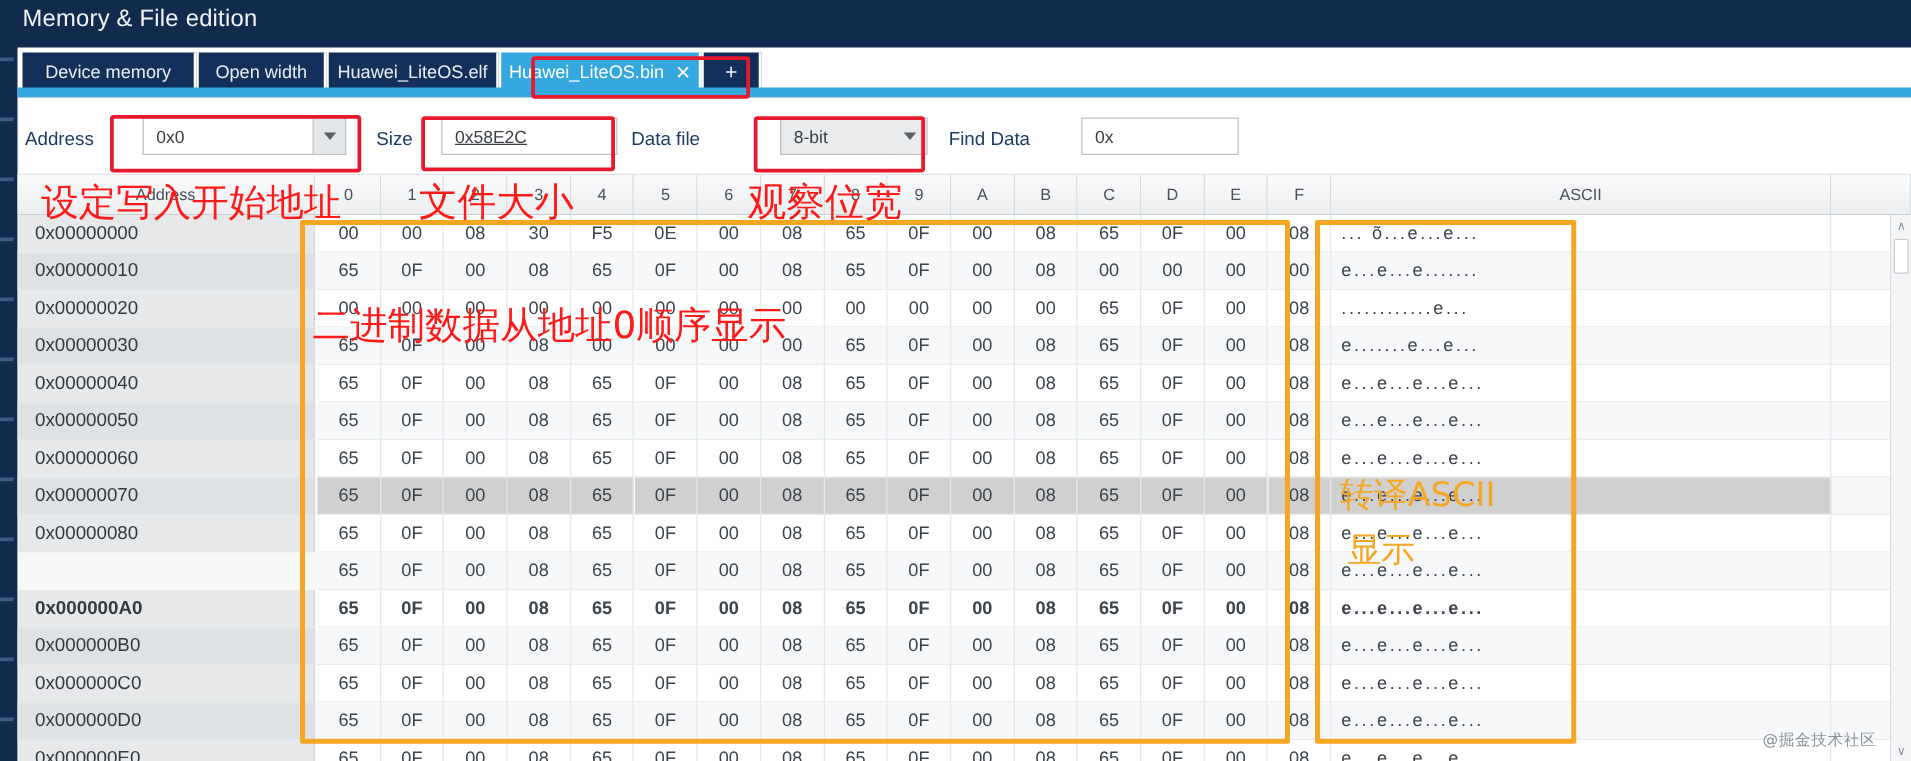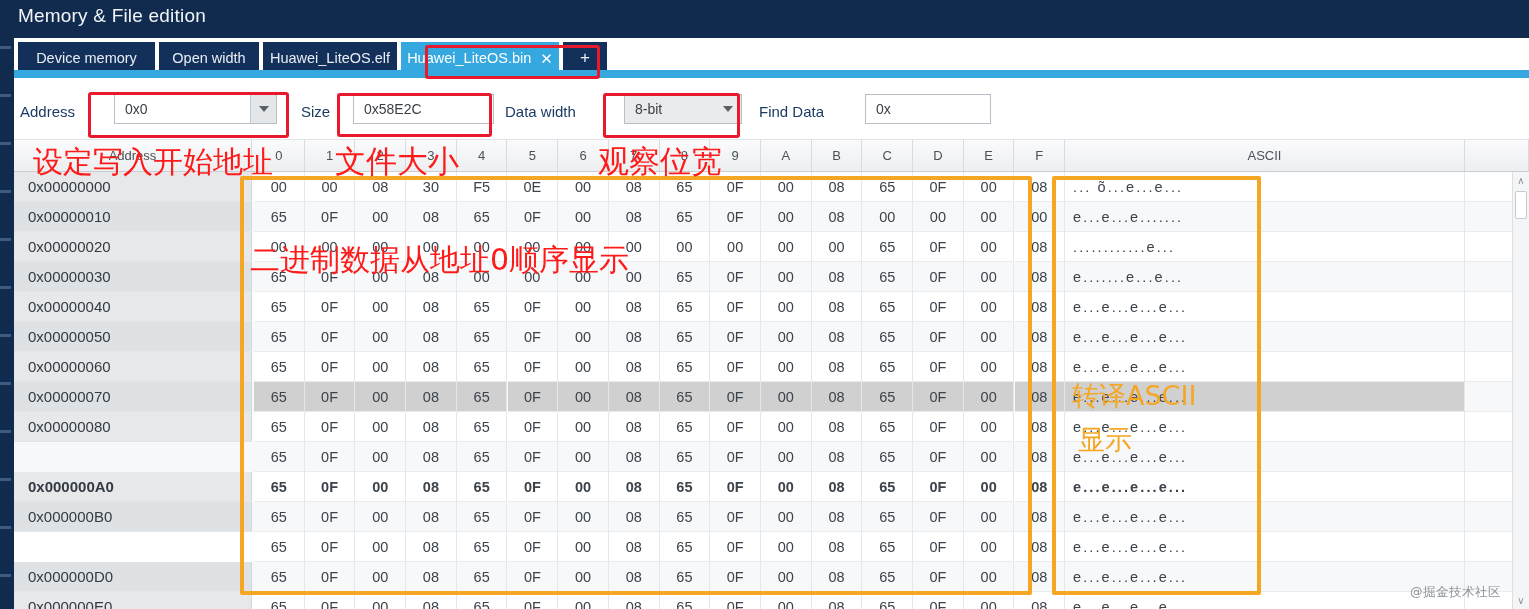--- a/index.html
+++ b/index.html
@@ -276,25 +276,25 @@
   <div class="toolbar">
     <div class="tb-label" style="left:6px;">Address</div>
     <div class="tb-combo" style="left:100px; width:163px;">
       <span>0x0</span>
       <span class="combo-arrow">
           <span class="caret-down"></span>
         </span>
     </div>
 
     <div class="tb-label" style="left:287px;">Size</div>
-    <div class="tb-field" style="left:339px; width:141px;">
+    <div class="tb-field" style="left:339px; width:141px;text-decoration:underline;">
       <span>0x58E2C</span>
     </div>
 
-    <div class="tb-label" style="left:491px;">Data width</div>
+    <div class="tb-label" style="left:491px;">Data file</div>
     <div class="tb-combo grey" style="left:610px; width:118px;">
       <span>8-bit</span>
       <span class="combo-arrow">
           <span class="caret-down"></span>
         </span>
     </div>
 
     <div class="tb-label" style="left:745px;">Find Data</div>
     <div class="tb-field" style="left:851px; width:126px;">
       <span>0x</span>
@@ -570,20 +570,21 @@
           <div class="cell-hex" style="left: 747px; width: 50.7px;">00</div>
           <div class="cell-hex" style="left: 797.7px; width: 50.7px;">08</div>
           <div class="cell-hex" style="left: 848.4px; width: 50.7px;">65</div>
           <div class="cell-hex" style="left: 899.1px; width: 50.7px;">0F</div>
           <div class="cell-hex" style="left: 949.8px; width: 50.7px;">00</div>
           <div class="cell-hex" style="left: 1000.5px; width: 50.7px;">08</div>
           <div class="cell-ascii">e...e...e...e...</div>
           <div class="cell-tail"></div>
         </div>
         <div class="row" style="top: 360px;">
+          <div class="cell-addr">0x000000C0</div>
           <div class="cell-hex" style="left: 240px; width: 50.7px;">65</div>
           <div class="cell-hex" style="left: 290.7px; width: 50.7px;">0F</div>
           <div class="cell-hex" style="left: 341.4px; width: 50.7px;">00</div>
           <div class="cell-hex" style="left: 392.1px; width: 50.7px;">08</div>
           <div class="cell-hex" style="left: 442.8px; width: 50.7px;">65</div>
           <div class="cell-hex" style="left: 493.5px; width: 50.7px;">0F</div>
           <div class="cell-hex" style="left: 544.2px; width: 50.7px;">00</div>
           <div class="cell-hex" style="left: 594.9px; width: 50.7px;">08</div>
           <div class="cell-hex" style="left: 645.6px; width: 50.7px;">65</div>
           <div class="cell-hex" style="left: 696.3px; width: 50.7px;">0F</div>

